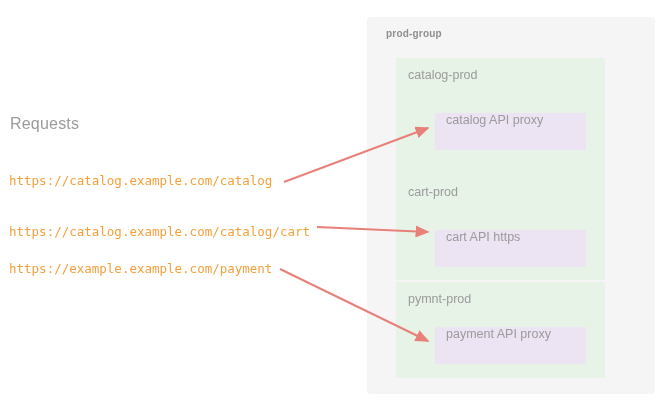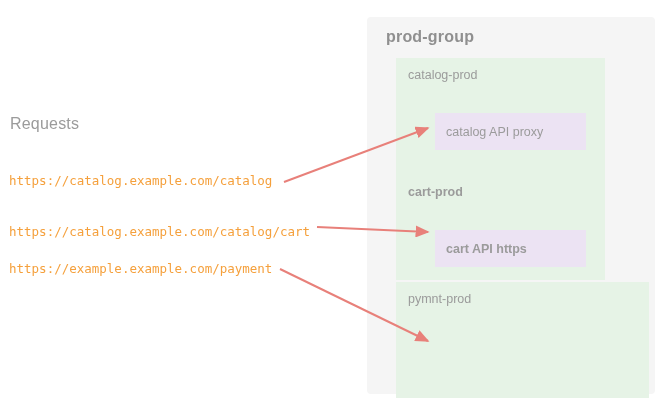--- a/index.html
+++ b/index.html
@@ -53,51 +53,51 @@
     top: 17px;
     width: 288px;
     height: 377px;
     background: #f5f5f5;
     border-radius: 4px;
   }
   #prod-group-title {
     position: absolute;
     left: 19px;
     top: 11px;
-    font-size: 16px;
+    font-size: 10px;
     font-weight: bold;
     color: #8f8f8f;
     letter-spacing: 0.2px;
     white-space: nowrap;
   }
   .env-box {
     position: absolute;
     left: 29px;
     width: 209px;
     background: #e6f3e6;
   }
   #env-box-0 { top: 41px;  height: 132px; }
-  #env-box-1 { top: 158px; height: 105px; font-weight: bold; }
-  #env-box-2 { top: 265px; height: 116px; padding-left: 44px;  }
+  #env-box-1 { top: 158px; height: 105px; }
+  #env-box-2 { top: 265px; height: 96px;  }
   .env-label {
     position: absolute;
     left: 12px;
     top: 10px;
     font-size: 12.5px;
     color: #9b9b9b;
     white-space: nowrap;
   }
   .proxy-box {
     position: absolute;
     left: 39px;
     width: 151px;
     height: 37px;
     background: #ece3f3;
     display: flex;
-    align-items: center;
+    align-items: flex-start;
   }
   #proxy-box-0 { top: 55px; }
   #proxy-box-1 { top: 55px; }
   #proxy-box-2 { top: 45px; }
   .proxy-label {
     padding-left: 11px;
     font-size: 12.5px;
     color: #9b9b9b;
     white-space: nowrap;
   }
@@ -139,20 +139,23 @@
 
     <div class="env-box" id="env-box-1">
       <div class="env-label">cart-prod</div>
       <div class="proxy-box" id="proxy-box-1">
         <div class="proxy-label">cart API https</div>
       </div>
     </div>
 
     <div class="env-box" id="env-box-2">
       <div class="env-label">pymnt-prod</div>
+      <div class="proxy-box" id="proxy-box-2">
+        <div class="proxy-label">payment API proxy</div>
+      </div>
     </div>
   </div>
 
   <svg id="arrow-layer" viewBox="0 0 668 405">
     <defs>
       <marker id="arrowhead" markerWidth="7" markerHeight="6" refX="6.2" refY="3" orient="auto" markerUnits="strokeWidth">
         <path d="M0,0 L7,3 L0,6 Z" fill="#e8807a"></path>
       </marker>
     </defs>
     <line x1="284" y1="182" x2="428" y2="128" stroke="#e8807a" stroke-width="2" marker-end="url(#arrowhead)"></line>

